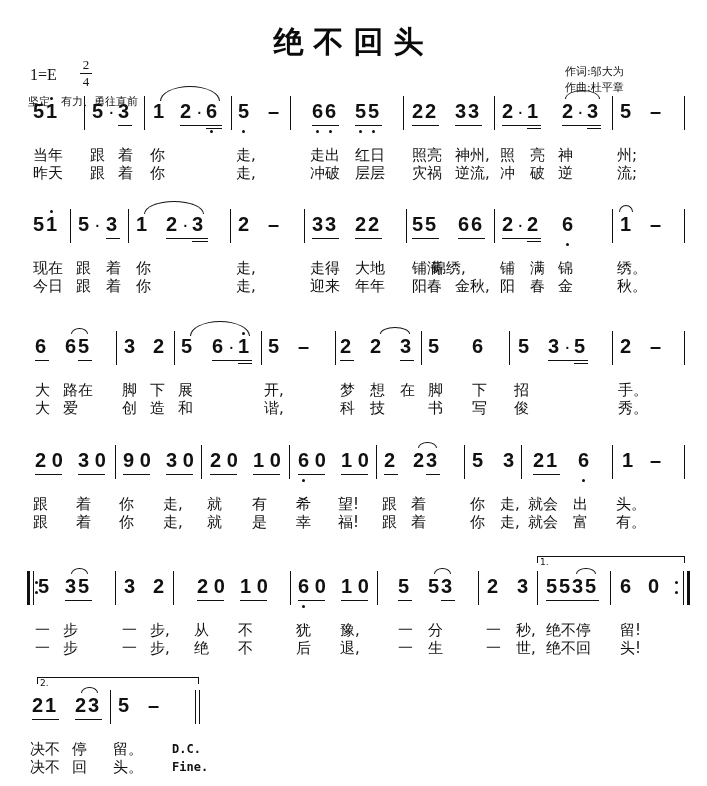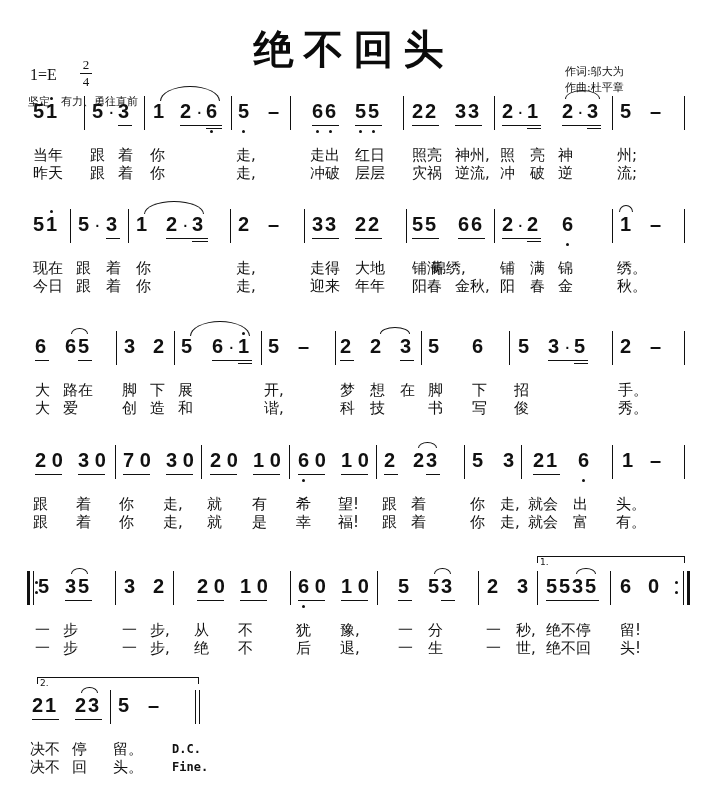--- a/index.html
+++ b/index.html
@@ -1,17 +1,17 @@
 <!DOCTYPE html>
 <html><head>
 <meta charset="utf-8">
 <style>
   html, body { margin: 0; padding: 0; background: #ffffff; }
   body { width: 707px; height: 786px; position: relative; overflow: hidden; color: #111; font-family: "DejaVu Sans", sans-serif; }
-  .title { position: absolute; left: 0; width: 707px; top: 22px; text-align: center; font-family: "DejaVu Serif", serif; font-size: 40px; font-weight: bold; letter-spacing: 10px; color: #0b0b0b; }
+  .title { position: absolute; left: 0; width: 707px; top: 22px; text-align: center; font-family: "DejaVu Serif", serif; font-size: 30px; font-weight: bold; letter-spacing: 10px; color: #0b0b0b; }
   .key { position: absolute; left: 30px; top: 66px; font-family: "Liberation Serif", serif; font-size: 16px; }
   .timesig { position: absolute; left: 80px; top: 57px; font-family: "Liberation Serif", serif; font-size: 13px; text-align: center; width: 12px; line-height: 16px; }
   .timesig .bar { border-top: 1px solid #111; width: 12px; }
   .tempo { position: absolute; left: 28px; top: 94px; font-size: 11px; }
   .credits { position: absolute; left: 565px; top: 64px; font-size: 11px; line-height: 16px; }
   .sys { position: absolute; left: 0; width: 707px; }
   .note { position: absolute; font-family: "Liberation Sans", sans-serif; font-weight: bold; font-size: 20px; line-height: 22px; white-space: pre; }
   .ul { position: absolute; height: 0; border-top: 1.5px solid #111; }
   .bar-line { position: absolute; width: 0; border-left: 1.5px solid #111; }
   .dbl { position: absolute; width: 3px; border-left: 1px solid #111; border-right: 3px solid #111; }
@@ -262,21 +262,21 @@
       <div class="lyric" style="left: 472px; top: 46px;">下</div>
       <div class="lyric" style="left: 472px; top: 64px;">写</div>
       <div class="lyric" style="left: 514px; top: 46px;">招</div>
       <div class="lyric" style="left: 514px; top: 64px;">俊</div>
       <div class="lyric" style="left: 618px; top: 46px;">手。</div>
       <div class="lyric" style="left: 618px; top: 64px;">秀。</div>
     </div>
     <div class="sys" style="top: 449px; height: 90px;">
       <div class="note" style="left: 35px; top: 0px; font-weight: bold;">2 0</div>
       <div class="note" style="left: 78px; top: 0px; font-weight: bold;">3 0</div>
-      <div class="note" style="left: 123px; top: 0px; font-weight: bold;">7 0</div>
+      <div class="note" style="left: 123px; top: 0px; font-weight: bold;">9 0</div>
       <div class="note" style="left: 166px; top: 0px; font-weight: bold;">3 0</div>
       <div class="note" style="left: 210px; top: 0px; font-weight: bold;">2 0</div>
       <div class="note" style="left: 253px; top: 0px; font-weight: bold;">1 0</div>
       <div class="note" style="left: 298px; top: 0px; font-weight: bold;">6 0</div>
       <div class="dot" style="left: 302px; top: 30px;"></div>
       <div class="note" style="left: 341px; top: 0px; font-weight: bold;">1 0</div>
       <div class="note" style="left: 384px; top: 0px; font-weight: bold;">2</div>
       <div class="note" style="left: 413px; top: 0px; font-weight: bold;">2</div>
       <div class="note" style="left: 426px; top: 0px; font-weight: bold;">3</div>
       <div class="note" style="left: 472px; top: 0px; font-weight: bold;">5</div>

